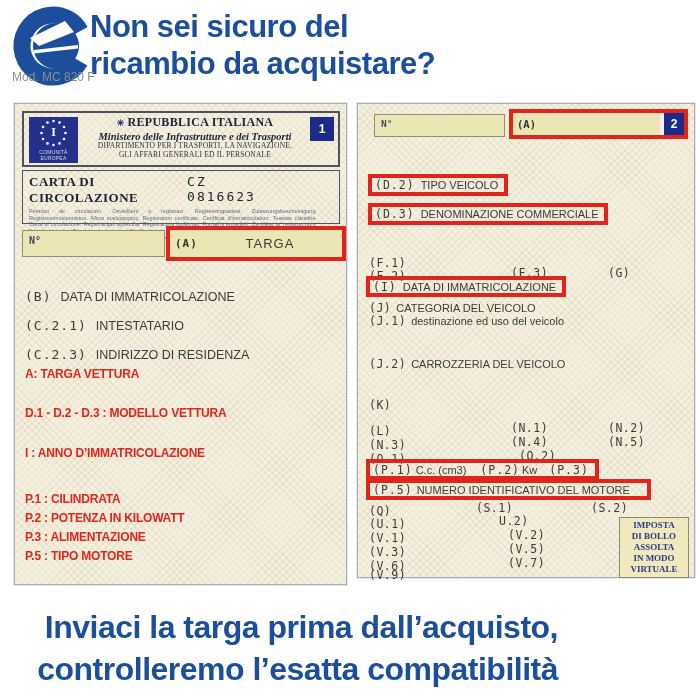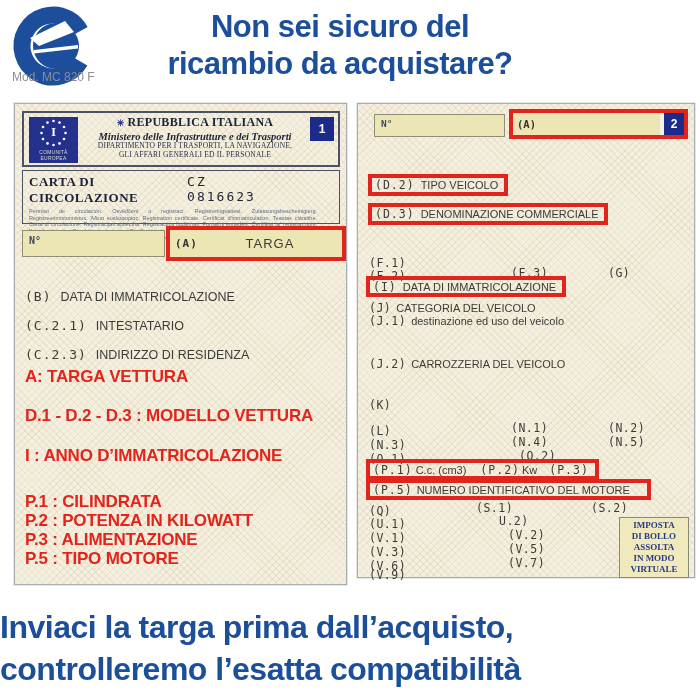--- a/index.html
+++ b/index.html
@@ -1,23 +1,23 @@
 <!DOCTYPE html>
 <html><head>
 <meta charset="utf-8">
 <style>
   * { margin:0; padding:0; box-sizing:border-box; }
   html,body { width:700px; height:700px; background:#ffffff; overflow:hidden;
     font-family:"Liberation Sans", sans-serif; }
   .stage { position:relative; width:700px; height:700px; background:#fff; }
 
   
-  .title { position:absolute; left:90px; top:8px; width:500px; text-align:center;
+  .title { position:absolute; left:90px; top:8px; width:500px; text-align:left;
     color:#1b4e9b; font-weight:bold; font-size:31px; line-height:37px; letter-spacing:-0.5px; }
-  .footer { position:absolute; left:0; top:606px; width:558px; text-align:left;
+  .footer { position:absolute; left:0; top:606px; width:558px; text-align:right;
     color:#1b4e9b; font-weight:bold; font-size:32px; line-height:42px; letter-spacing:-0.5px; }
   .model-ref { position:absolute; left:12px; top:70px; font-size:12px; font-weight:normal; color:#8c8c94; }
 
   
   .logo { position:absolute; left:8px; top:3px; width:90px; height:86px; }
 
   
   .panel { position:absolute; background-color:#f4efdf;
     background-image:
       repeating-linear-gradient(45deg, rgba(189,169,118,0.17) 0 1px, transparent 1px 5px),
@@ -71,21 +71,21 @@
   .lp-targa .a-code { font-family:"DejaVu Sans Mono", monospace; font-weight:bold;
     font-size:11px; color:#333; margin-left:5px; }
   .lp-targa .a-label { flex:1; text-align:center; font-size:13px; color:#3a3a38;
     letter-spacing:1px; }
 
   .lp-row { position:absolute; left:10px; white-space:nowrap; }
   .lp-row .code { font-size:13px; }
   .lp-row .lbl { font-size:12.5px; margin-left:9px; }
 
   .annot { position:absolute; left:10px; color:#e1251c; font-weight:bold;
-    font-size:17px; letter-spacing:-0.2px; white-space:nowrap; }
+    font-size:12px; letter-spacing:-0.2px; white-space:nowrap; }
 
   
   .rp-nfield { position:absolute; left:16px; top:10px; width:131px; height:23px;
     padding:3px 0 0 6px; font-family:"DejaVu Sans Mono", monospace; font-weight:bold;
     font-size:9.5px; color:#3a4a66; }
   .rp-afield { position:absolute; left:151px; top:5px; width:179px; height:30px; }
   .rp-afield .inner { background:#ece5b4; width:100%; height:100%;
     display:flex; align-items:center; }
   .rp-afield .a-code { font-family:"DejaVu Sans Mono", monospace; font-weight:bold;
     font-size:10.5px; color:#333; margin-left:4px; }

